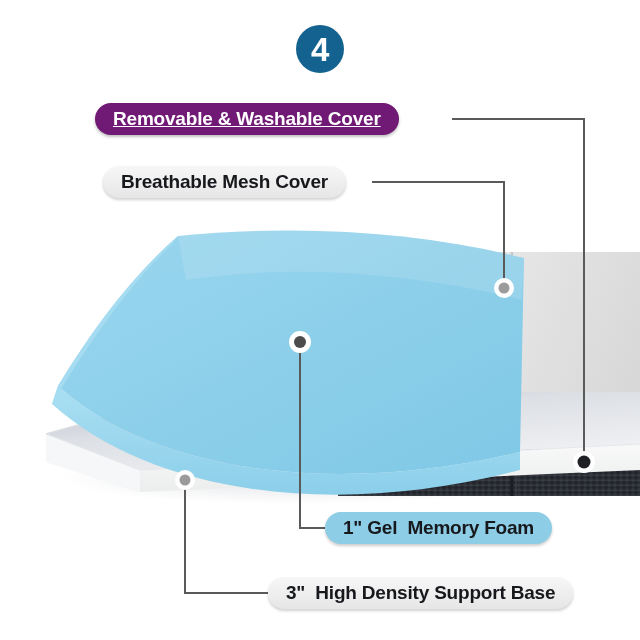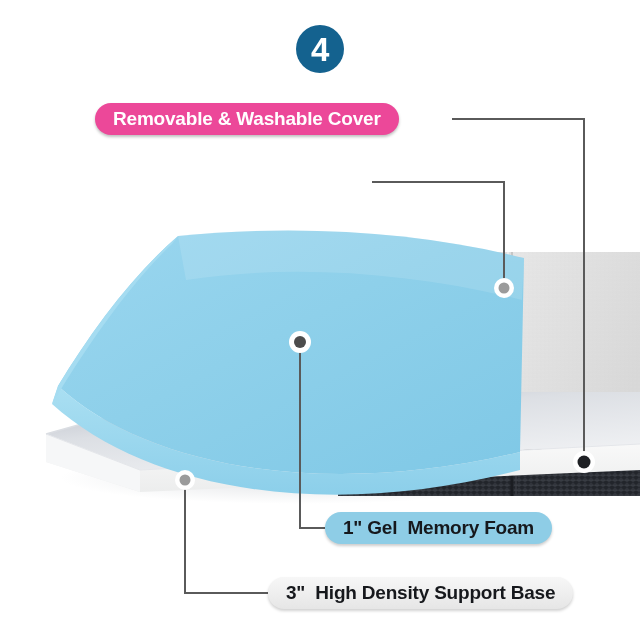--- a/index.html
+++ b/index.html
@@ -76,23 +76,24 @@
     box-sizing: border-box;
     border-radius: 16px;
     font-size: 19px;
     font-weight: bold;
     white-space: pre;
     padding: 0 18px;
     height: 32px;
     letter-spacing: -0.2px;
   }
   .pill-dark {
-    background: #ec4899;
+    background: #701a75;
     color: #ffffff;
     box-shadow: 0 2px 3px rgba(0,0,0,0.25);
+    text-decoration: underline;
   }
   .pill-light {
     background: #eeeeee;
     color: #16181c;
     box-shadow: 0 2px 3px rgba(0,0,0,0.18);
     background-image: linear-gradient(#f7f7f7, #e6e6e6);
   }
   .pill-blue {
     background: #8ecde6;
     color: #16181c;
@@ -262,18 +263,19 @@
         <g>
           <circle cx="185" cy="480" r="10" fill="#ffffff"></circle>
           <circle cx="185" cy="480" r="5.5" fill="#9b9b9b"></circle>
         </g>
       </g>
     </svg>
   </div>
 
   <div id="pill-cover" class="pill pill-dark">Removable &amp; Washable Cover</div>
 
+  <div id="pill-mesh" class="pill pill-light">Breathable Mesh Cover</div>
 
   <div id="pill-gel" class="pill pill-blue">1" Gel  Memory Foam</div>
 
   <div id="pill-base" class="pill pill-light">3"  High Density Support Base</div>
 
 </div>
 
 </body></html>

